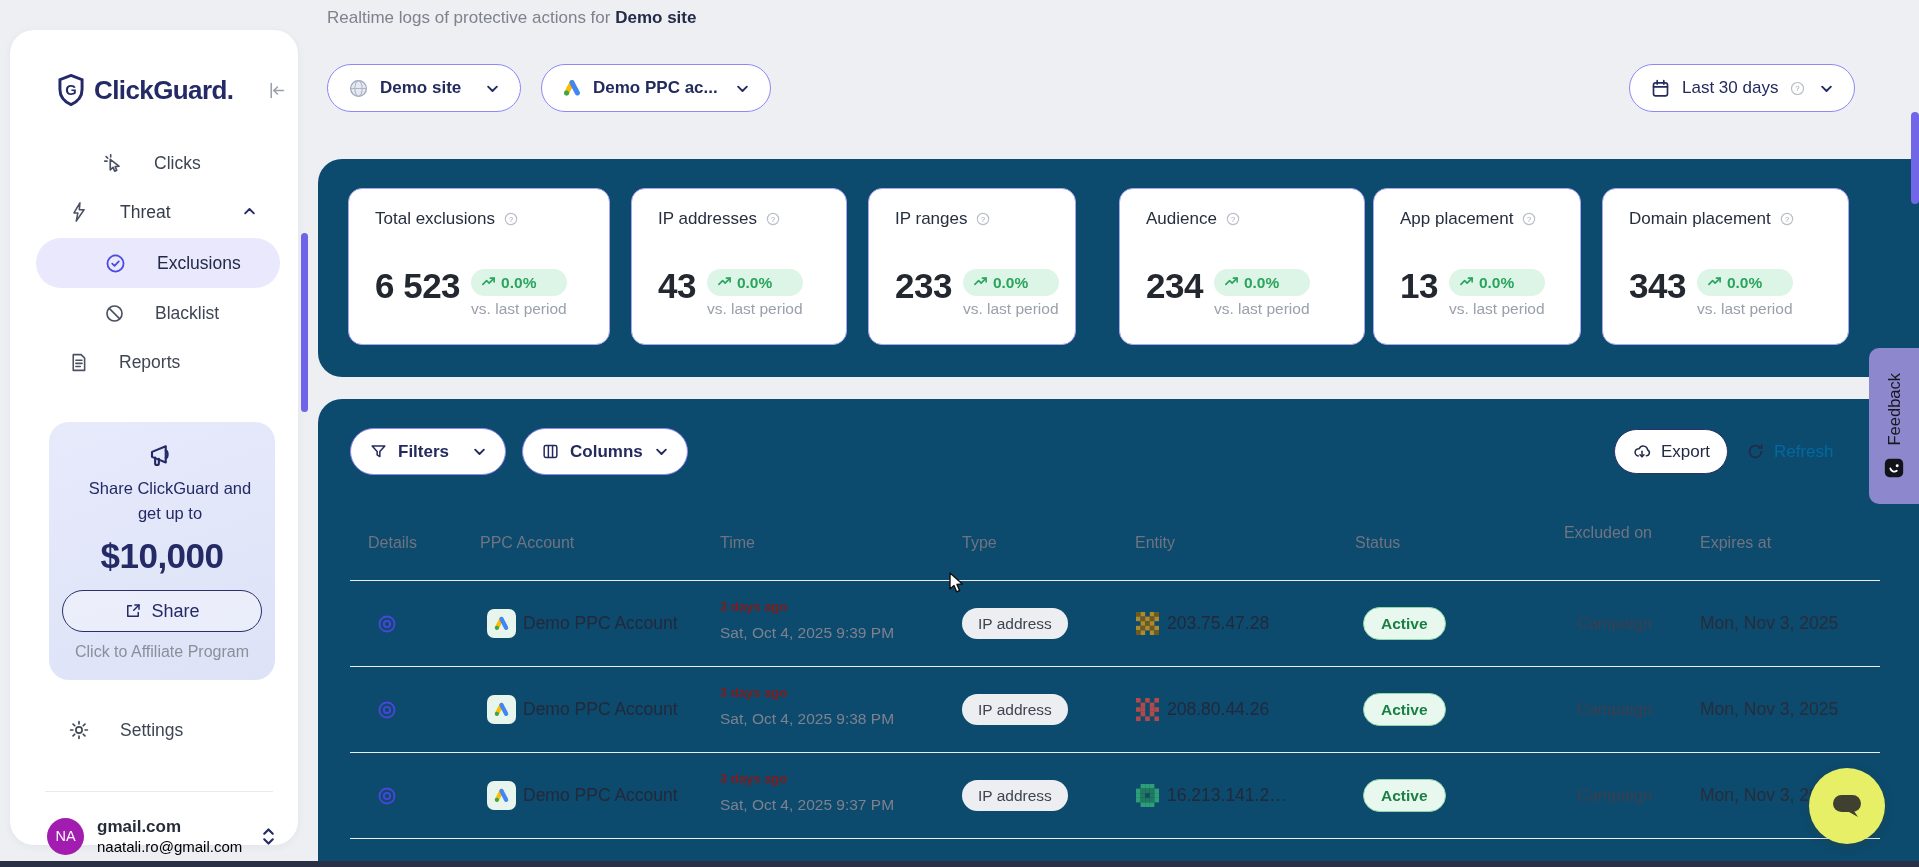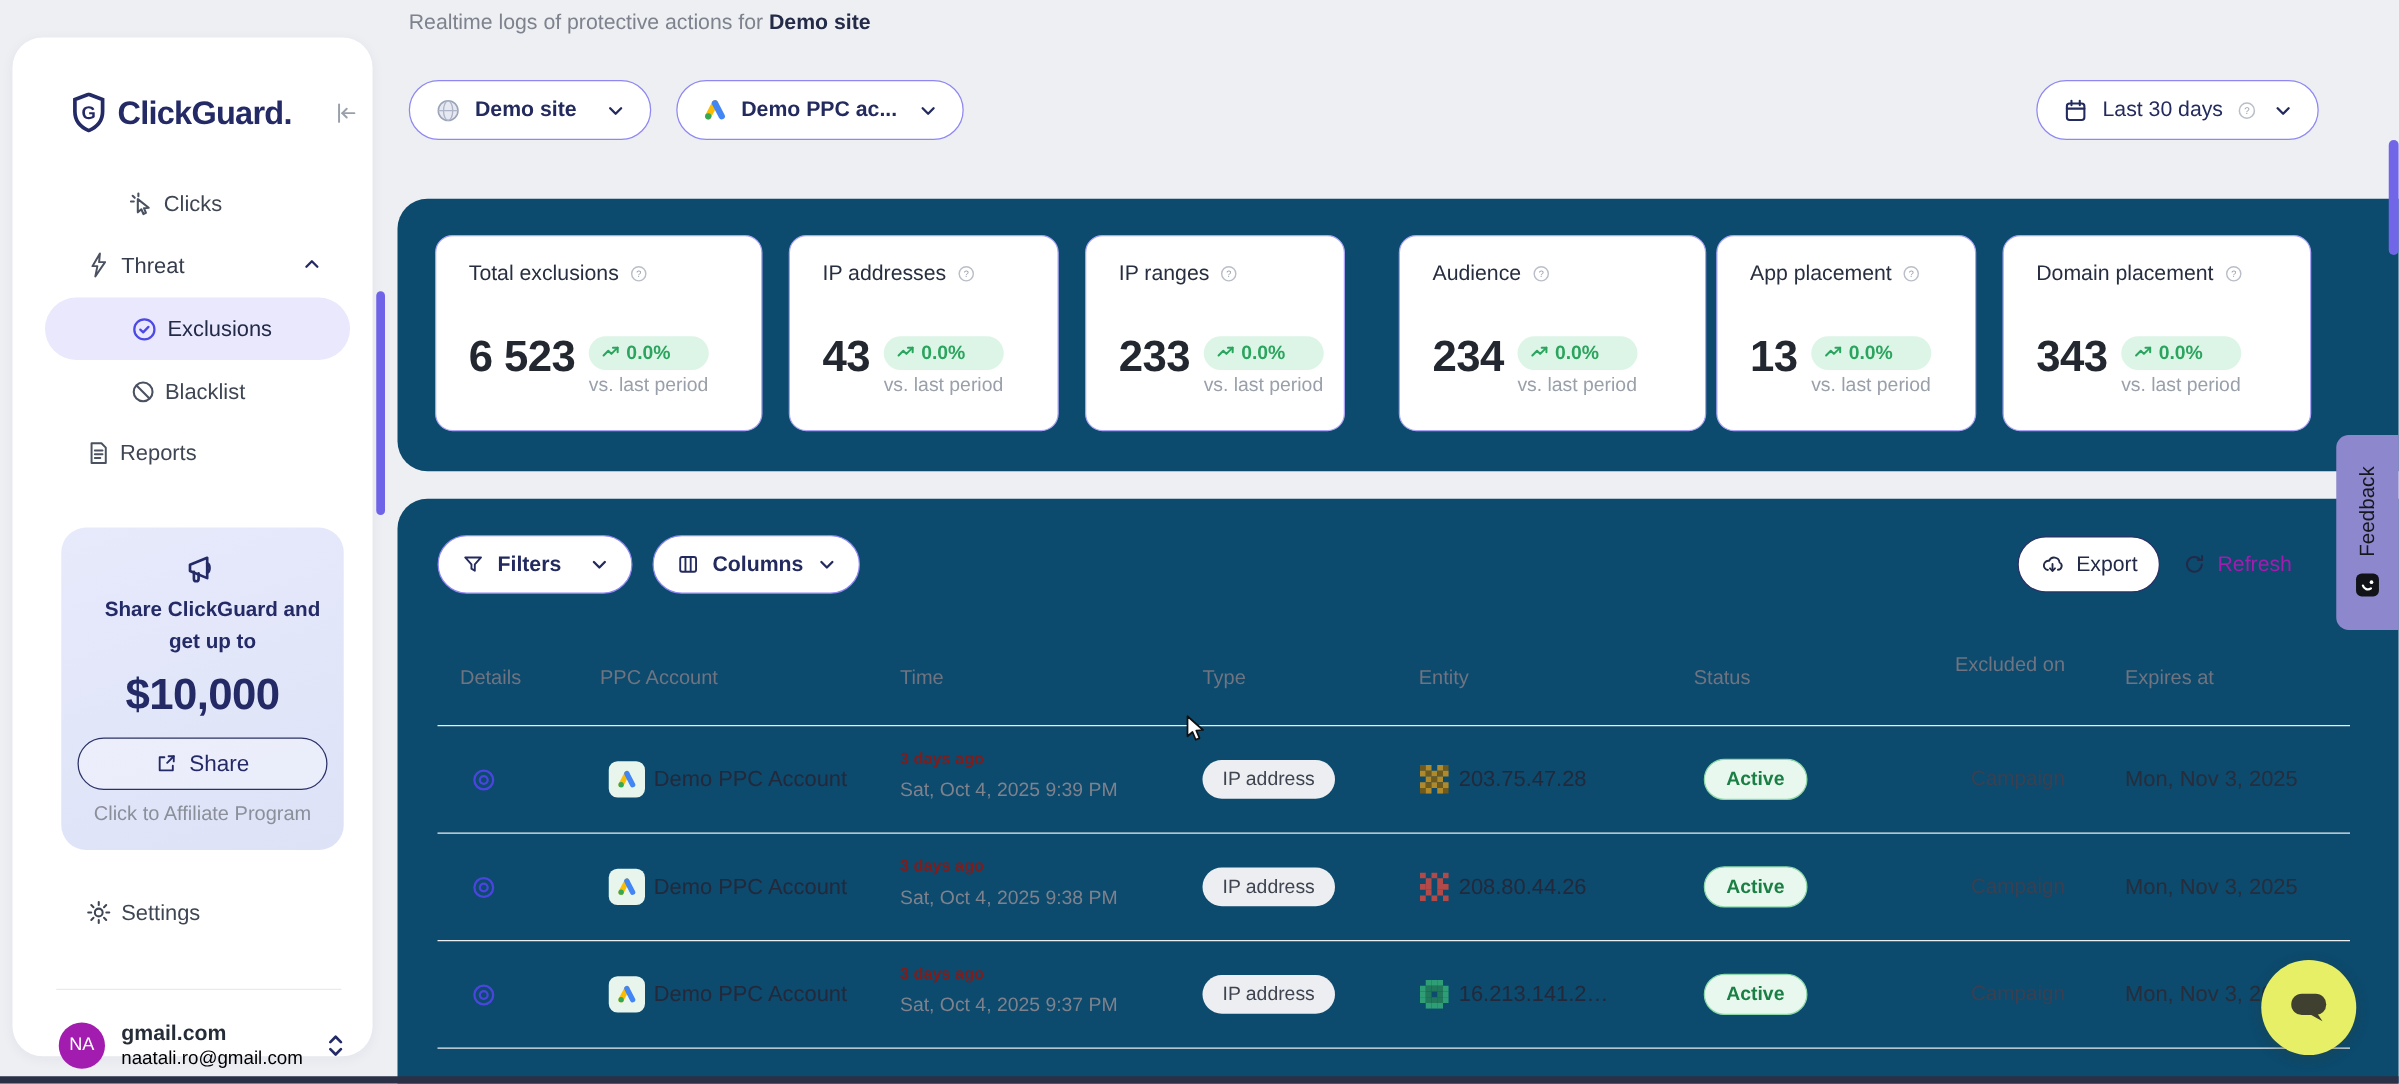--- a/index.html
+++ b/index.html
@@ -5,35 +5,35 @@
   * { margin:0; padding:0; box-sizing:border-box; }
   html,body { width:1919px; height:867px; overflow:hidden; }
   body { font-family:"Liberation Sans","DejaVu Sans",sans-serif; background:#edeff3; position:relative; color:#2a3142; }
   svg { display:block; }
 
   
   .sidebar { position:absolute; left:10px; top:30px; width:288px; height:815px; background:#fff; border-radius:24px; box-shadow:0 2px 10px rgba(40,45,80,.05); }
   .logo-row { position:absolute; left:46px; top:44px; display:flex; align-items:center; gap:8px; }
   .brand { font-size:26px; font-weight:800; letter-spacing:-0.6px; color:#232a66; }
   .collapse-btn { position:absolute; left:256px; top:50px; cursor:pointer; }
-  .nav-item { position:absolute; display:flex; align-items:center; gap:7px; font-size:17.5px; color:#3f4653; cursor:pointer; }
+  .nav-item { position:absolute; display:flex; align-items:center; gap:30px; font-size:17.5px; color:#3f4653; cursor:pointer; }
   .nav-item .lbl { white-space:nowrap; }
   .ni-clicks { left:92px; top:120px; height:26px; }
   .ni-threat { left:58px; top:169px; height:26px; color:#353c4c; }
   .threat-chevron { position:absolute; left:232px; top:174px; }
   .active-pill { position:absolute; left:26px; top:208px; width:244px; height:50px; background:#e9e8fc; border-radius:25px; cursor:pointer; }
   .ni-exclusions { left:94px; top:220px; height:26px; color:#232a48; }
   .ni-blacklist { left:94px; top:270px; height:26px; }
   .ni-reports { left:58px; top:319px; height:26px; }
   .ni-settings { left:58px; top:687px; height:26px; }
   .side-scrollbar { position:absolute; left:291px; top:203px; width:7px; height:179px; background:#6f63e8; border-radius:4px; cursor:pointer; }
 
   .promo { position:absolute; left:39px; top:392px; width:226px; height:258px; border-radius:20px; background:linear-gradient(160deg,#e7eafb,#dde2f7); text-align:center; cursor:pointer; }
   .promo .mega { margin:18px auto 6px; width:30px; }
-  .promo-line { font-size:16.5px; font-weight:700; color:#232a66; line-height:25px;margin-left:16px; }
+  .promo-line { font-size:16.5px; font-weight:400; color:#232a66; line-height:25px;margin-left:16px; }
   .promo-amount { font-size:35px; font-weight:700; color:#232a66; margin-top:10px; letter-spacing:-0.5px; }
   .share-btn { margin:14px auto 0; width:200px; height:42px; border:1.5px solid #2b3166; border-radius:21px; background:rgba(255,255,255,.35); display:flex; align-items:center; justify-content:center; gap:9px; font-size:18px; color:#232a66; cursor:pointer; }
   .promo-foot { margin-top:11px; font-size:16px; color:#8a8f99; }
 
   .user-divider { position:absolute; left:35px; top:761px; width:228px; height:1px; background:#e8eaee; }
   .user-row { position:absolute; left:37px; top:786px; width:230px; display:flex; align-items:center; gap:13px; cursor:pointer; }
   .avatar { width:37px; height:37px; border-radius:50%; background:#a21caf; color:#fff; font-size:14.5px; display:flex; align-items:center; justify-content:center; flex:1 0 37px; max-width:37px; }
   .user-name { font-size:17px; font-weight:700; color:#262c38; line-height:21px; }
   .user-email { font-size:15px; color:#000000; line-height:19px; }
   .user-caret { margin-left:auto; }
@@ -57,21 +57,21 @@
   .stat-value-row { position:absolute; left:26px; top:72px; display:flex; gap:11px; align-items:flex-start; }
   .stat-value { font-size:35px; font-weight:700; color:#23272f; line-height:50px; letter-spacing:-0.5px; }
   .trend-chip { margin-top:8px; height:27px; padding:0 10px; background:#ddf5e6; border-radius:14px; display:flex; align-items:center; gap:5px; font-size:15.5px; font-weight:700; color:#2aa45e; }
   .trend-caption { font-size:15.5px; color:#9aa0aa; margin-top:4px; white-space:nowrap; }
 
   
   .tool-pill { position:absolute; height:47px; background:#fff; border:1.5px solid #8f88f2; border-radius:24px; display:flex; align-items:center; gap:10px; padding:0 18px; font-size:17px; font-weight:600; color:#232a5e; cursor:pointer; }
   .tp-filters { left:350px; top:428px; width:156px; }
   .tp-columns { left:522px; top:428px; width:166px; }
   .btn-export { position:absolute; left:1614px; top:429px; width:114px; height:45px; border:1.5px solid #2b3166; border-radius:23px; background:#fff; display:flex; align-items:center; justify-content:center; gap:9px; font-size:17px; color:#232a48; cursor:pointer; }
-  .btn-refresh { position:absolute; left:1746px; top:429px; height:45px; display:flex; align-items:center; gap:9px; font-size:17px; color:#a21caf; cursor:pointer; }
+  .btn-refresh { position:absolute; left:1746px; top:429px; height:45px; display:flex; align-items:center; gap:9px; font-size:17px; color:#0369a1; cursor:pointer; }
 
   
   .th { position:absolute; top:534px; font-size:16px; color:#6f7480; }
   .th-details { left:368px; } .th-account { left:480px; } .th-time { left:720px; }
   .th-type { left:962px; } .th-entity { left:1135px; } .th-status { left:1355px; }
   .th-excluded { left:1540px; top:522px; width:112px; text-align:right; line-height:22px; }
   .th-expires { left:1700px; }
   .trow { position:absolute; left:350px; width:1530px; height:86px; border-top:1px solid #ebedf0; }
   .bottom-divider { position:absolute; left:350px; top:838px; width:1530px; height:1px; background:#ebedf0; }
   .cell { position:absolute; }

